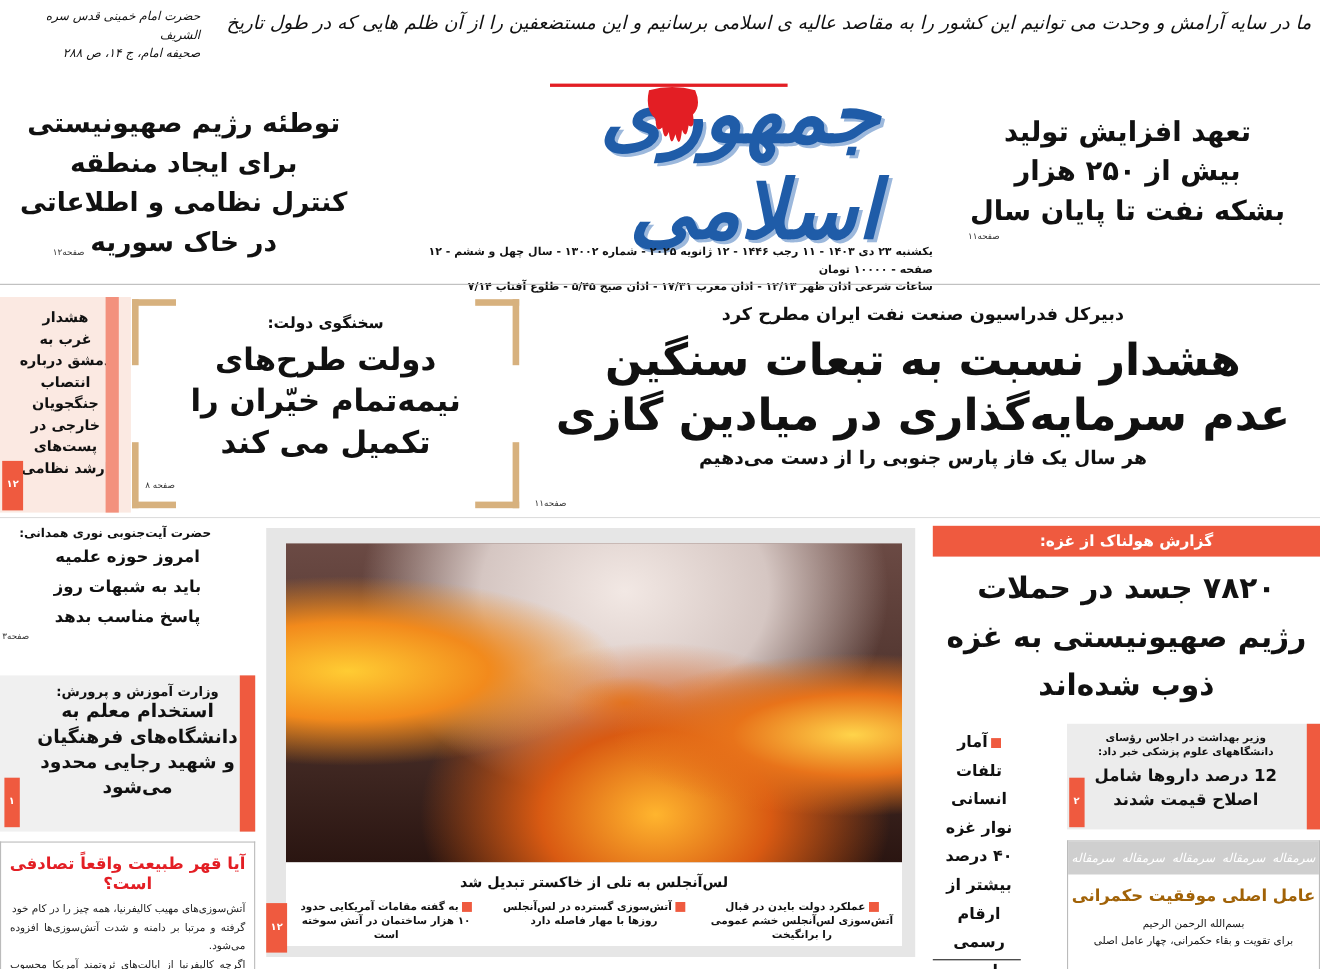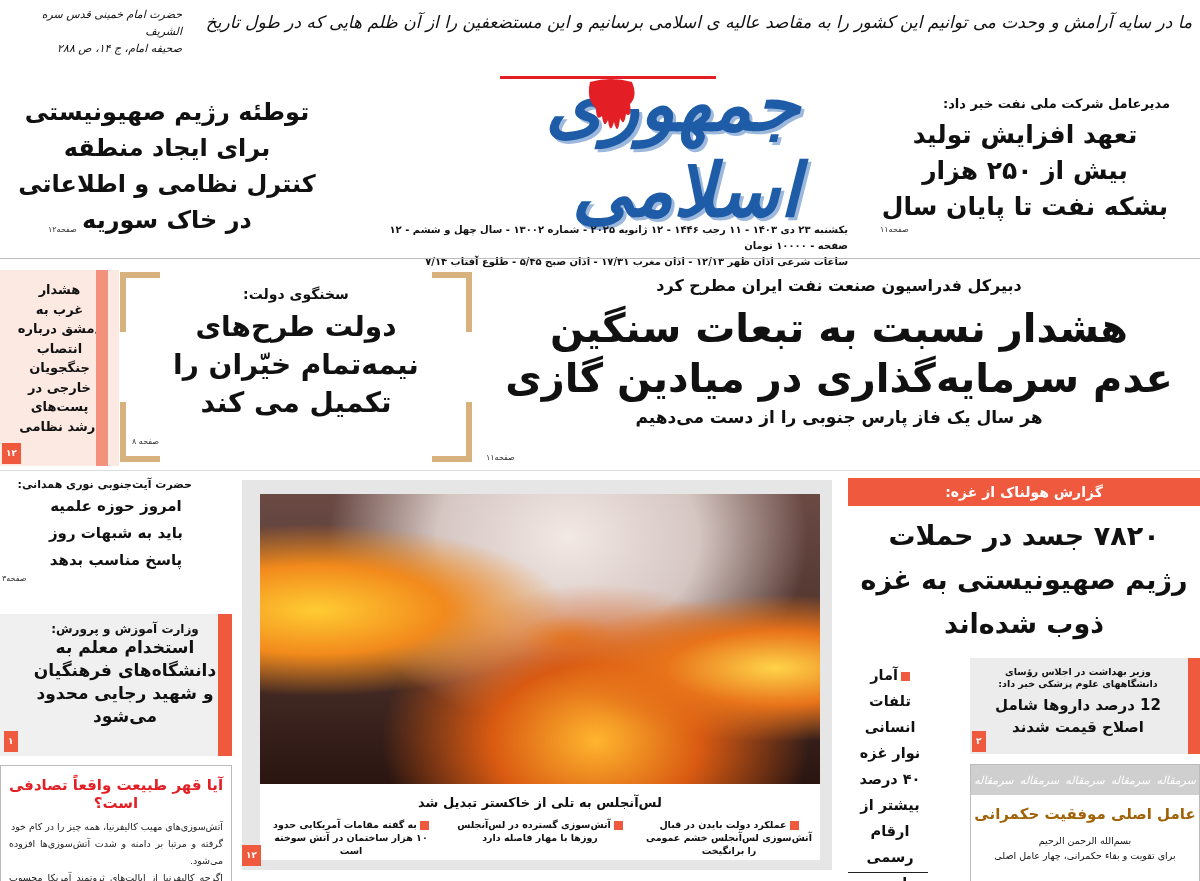--- a/index.html
+++ b/index.html
@@ -10,21 +10,21 @@
 .b{font-weight:bold}
 .quote{top:4px;right:8px;width:990px;height:40px;font-family:"DejaVu Serif",serif;font-style:italic;font-size:17px;line-height:36px;white-space:nowrap;overflow:hidden;text-align:right}
 .qsrc{top:6px;left:22px;width:160px;font-family:"DejaVu Serif",serif;font-style:italic;font-size:11px;line-height:17px;text-align:right}
 .redline{top:76px;left:500px;width:216px;height:3px;background:#e31e24}
 .logo{top:84px;left:400px;width:400px;height:125px;display:flex;align-items:center;justify-content:center}
 .logo-text{font-family:"DejaVu Serif",serif;font-style:italic;font-weight:bold;font-size:74px;color:#1f5ca8;text-shadow:3px 3px 0 #9cb8dc;letter-spacing:-2px;direction:rtl}
 .splat{top:78px;left:582px;width:58px;height:64px}
 .dateline{top:222px;left:383px;width:465px;font-size:10px;line-height:16px;font-weight:bold}
 .hline{height:1px;background:#888}
 .pageref{font-size:8px;color:#333;font-weight:normal}
-.tag{display:inline-block;background:#ef5a3f;color:#fff;font-size:9px;font-weight:bold;padding:4px 4px;line-height:13px}
+.tag{display:inline-block;background:#ef5a3f;color:#fff;font-size:9px;font-weight:bold;padding:16px 4px;line-height:13px}
 .bullet{display:inline-block;width:9px;height:9px;background:#ef5a3f;margin-left:3px;vertical-align:middle}
 .bracket{position:absolute;border-color:#d7b17e;border-style:solid;width:40px;height:60px}
 .photo{background:
 radial-gradient(ellipse at 10% 40%,#ffcc33 0%,#f28a1c 18%,transparent 35%),
 radial-gradient(ellipse at 92% 60%,#ffd44a 0%,#e8731a 15%,transparent 30%),
 radial-gradient(ellipse at 60% 85%,#ffb52e 0%,#d95a12 22%,transparent 45%),
 radial-gradient(ellipse at 55% 50%,#f6a23a 0%,transparent 12%),
 radial-gradient(ellipse at 55% 15%,#f2e8e4 0%,#d5c6c2 30%,transparent 55%),
 linear-gradient(180deg,#6b4a44 0%,#4a302a 55%,#2a1511 100%)}
 </style>
@@ -42,21 +42,20 @@
 </div>
 <svg class="abs splat" viewBox="0 0 58 64">
   <path d="M8 4 Q29 -2 50 4 Q56 18 48 26 Q50 40 44 36 Q42 50 38 40 Q36 60 32 44 Q28 58 26 42 Q22 52 20 38 Q14 44 14 30 Q4 22 8 4Z" fill="#e31e24"></path>
 </svg>
 <div class="abs dateline">
   <div>یکشنبه ۲۳ دی ۱۴۰۳ - ۱۱ رجب ۱۴۴۶ - ۱۲ ژانویه ۲۰۲۵ - شماره ۱۳۰۰۲ - سال چهل و ششم - ۱۲ صفحه - ۱۰۰۰۰ تومان</div>
   <div>ساعات شرعی  اذان ظهر ۱۲/۱۳ - اذان مغرب ۱۷/۳۱ - اذان صبح ۵/۴۵ - طلوع آفتاب ۷/۱۴</div>
 </div>
 
 <div class="abs" style="top:96px;right:10px;width:330px">
-  <div class="b" style="font-size:13px;text-align:right;padding-right:20px">مدیرعامل شرکت ملی نفت خبر داد:</div>
   <div class="b c" style="font-size:25px;line-height:36px;margin-top:6px">
     <div>تعهد افزایش تولید</div>
     <div>بیش از ۲۵۰ هزار</div>
     <div>بشکه نفت تا پایان سال</div>
   </div>
   <div class="pageref" style="text-align:left;padding-left:20px">صفحه۱۱</div>
 </div>
 
 <div class="abs" style="top:94px;left:12px;width:310px">
   <div class="b c" style="font-size:24px;line-height:36px">

